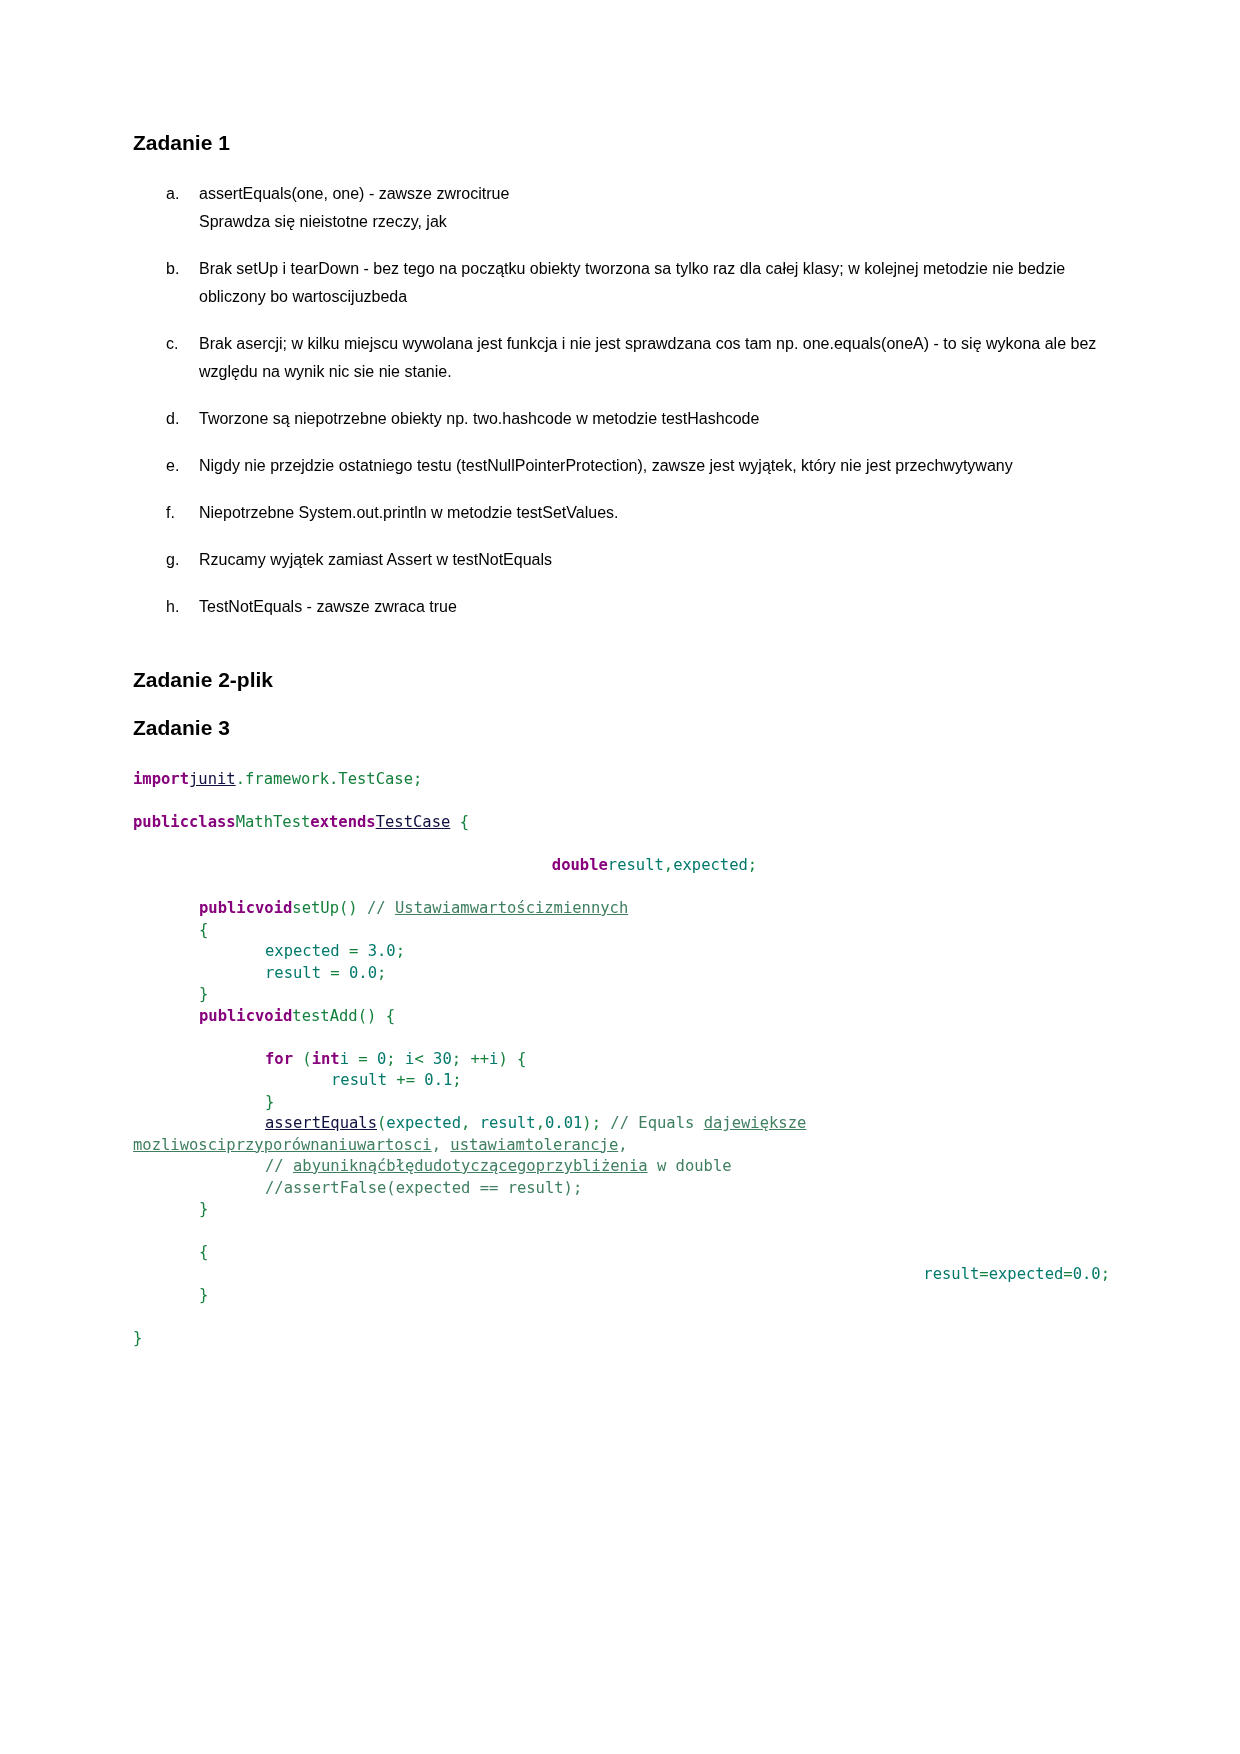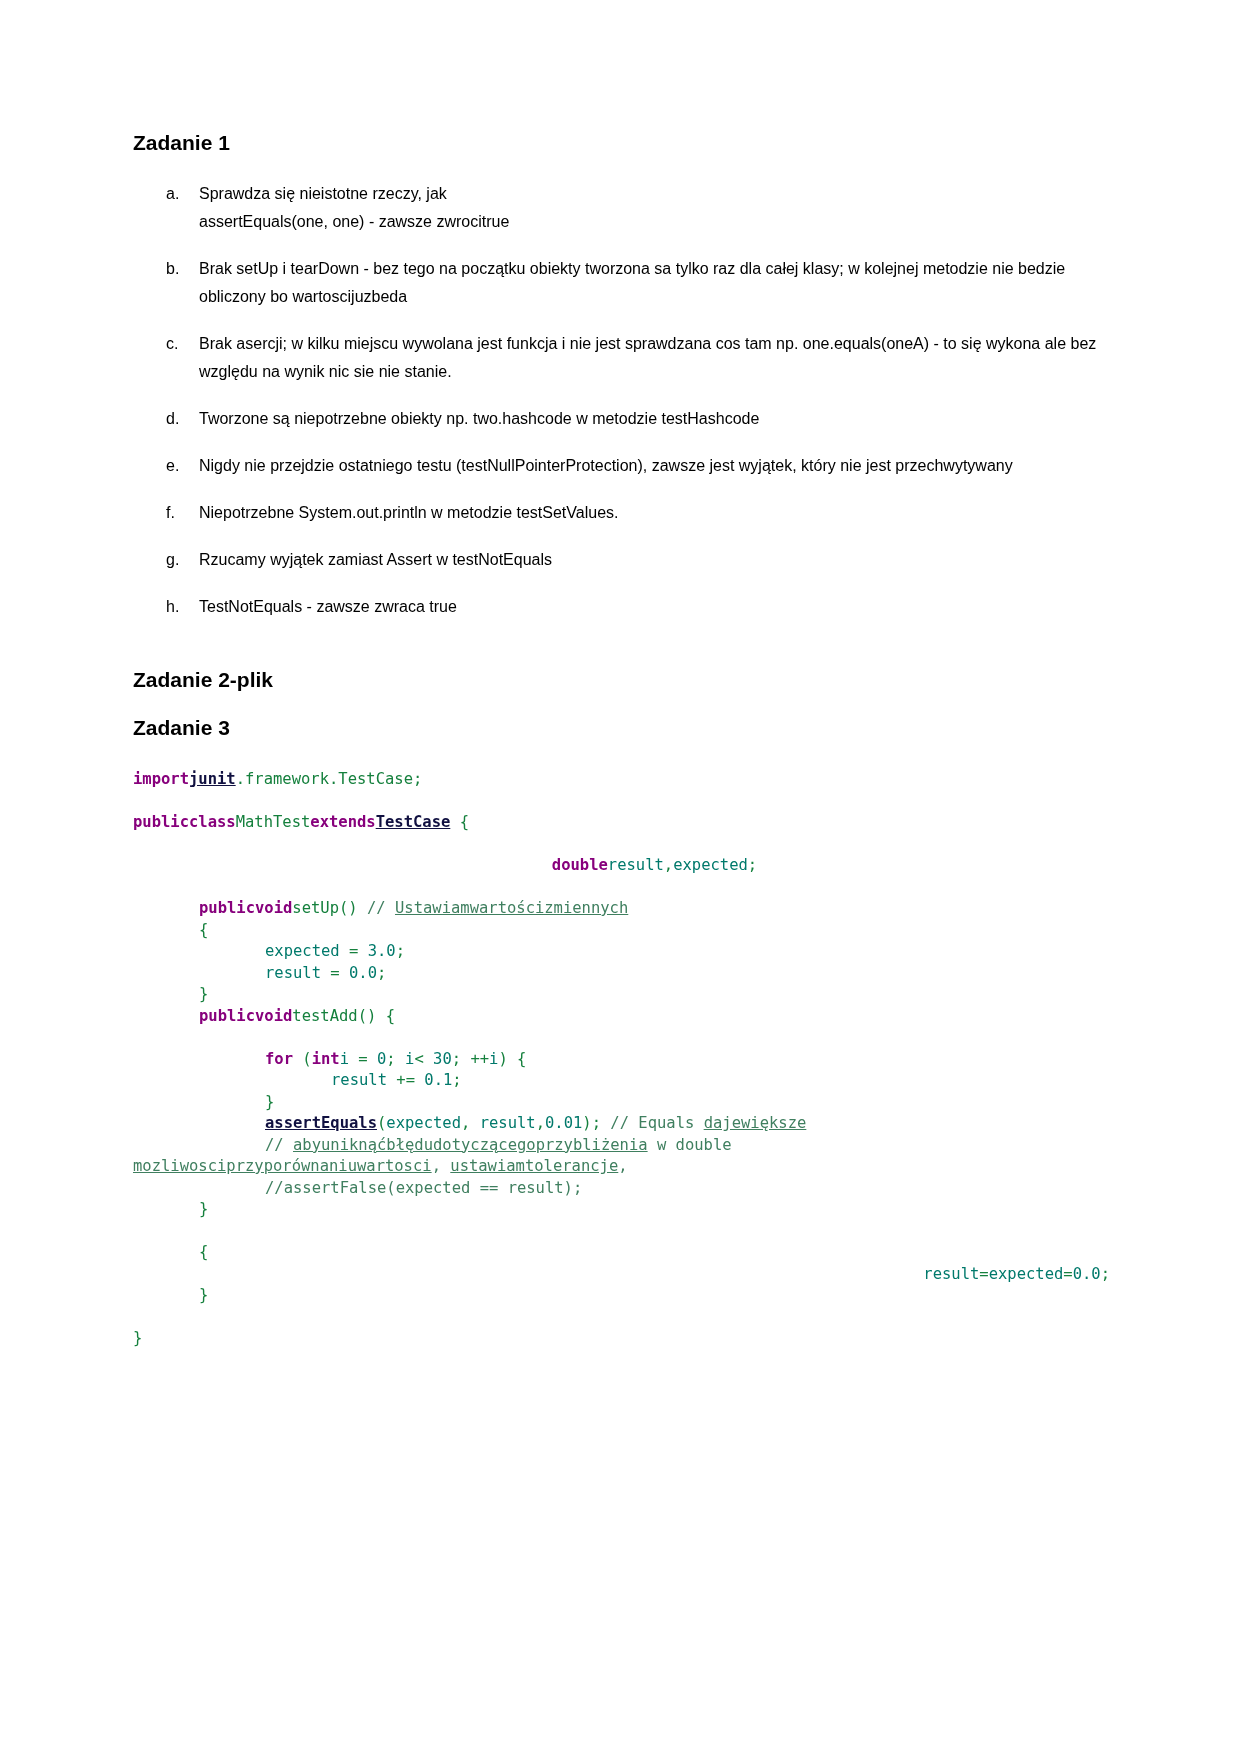--- a/index.html
+++ b/index.html
@@ -45,36 +45,36 @@
     line-height:21.5px;
   }
   .code-line { white-space:pre-wrap; min-height:21.5px; }
 
   .tk-kw       { color:var(--kw-color); font-weight:bold; }
   .tk-plain    { color:#15803d; }
   .tk-var      { color:var(--id-color); }
   .tk-num      { color:var(--id-color); font-weight:normal; }
   .tk-comment  { color:var(--cm-color); }
   .tk-comment-u{ color:var(--cm-color); text-decoration:underline; }
-  .tk-link     { color:var(--ln-color); font-weight:bold; text-decoration:underline; }
+  .tk-link     { color:var(--ln-color); font-weight:normal; text-decoration:underline; }
   .tk-hl       { color:#000000; background:var(--hl-color); }
 </style>
 </head>
 <body>
 
 <div class="page">
 
   <div class="heading heading-1">Zadanie 1</div>
 
   <div class="lettered-list">
       <div class="list-item">
         <div class="list-marker">a.</div>
         <div class="list-text">
+          <div>assertEquals(one, one) - zawsze zwrocitrue</div>
           <div>Sprawdza się nieistotne rzeczy, jak</div>
-          <div>assertEquals(one, one) - zawsze zwrocitrue</div>
         </div>
       </div>
       <div class="list-item">
         <div class="list-marker">b.</div>
         <div class="list-text">
           <div>Brak setUp i tearDown - bez tego na początku obiekty tworzona sa tylko raz dla całej klasy; w kolejnej metodzie nie bedzie obliczony bo wartoscijuzbeda</div>
         </div>
       </div>
       <div class="list-item">
         <div class="list-marker">c.</div>
@@ -129,22 +129,22 @@
       <div class="code-line" style="padding-left: 66px;"><span class="tk tk-plain">{</span></div>
       <div class="code-line" style="padding-left: 132px;"><span class="tk tk-var">expected</span><span class="tk tk-plain"> = </span><span class="tk tk-num">3.0</span><span class="tk tk-plain">;</span></div>
       <div class="code-line" style="padding-left: 132px;"><span class="tk tk-var">result</span><span class="tk tk-plain"> = </span><span class="tk tk-num">0.0</span><span class="tk tk-plain">;</span></div>
       <div class="code-line" style="padding-left: 66px;"><span class="tk tk-plain">}</span></div>
       <div class="code-line" style="padding-left: 66px;"><span class="tk tk-kw">public</span><span class="tk tk-kw">void</span><span class="tk tk-plain">testAdd() {</span></div>
       <div class="code-line" style="padding-left: 66px;">&nbsp;</div>
       <div class="code-line" style="padding-left: 132px;"><span class="tk tk-kw">for</span><span class="tk tk-plain"> (</span><span class="tk tk-kw">int</span><span class="tk tk-var">i</span><span class="tk tk-plain"> = </span><span class="tk tk-num">0</span><span class="tk tk-plain">; </span><span class="tk tk-var">i</span><span class="tk tk-plain">&lt; </span><span class="tk tk-num">30</span><span class="tk tk-plain">; ++</span><span class="tk tk-var">i</span><span class="tk tk-plain">) {</span></div>
       <div class="code-line" style="padding-left: 198px;"><span class="tk tk-var">result</span><span class="tk tk-plain"> += </span><span class="tk tk-num">0.1</span><span class="tk tk-plain">;</span></div>
       <div class="code-line" style="padding-left: 132px;"><span class="tk tk-plain">}</span></div>
       <div class="code-line" style="padding-left: 132px;"><span class="tk tk-link">assertEquals</span><span class="tk tk-plain">(</span><span class="tk tk-var">expected</span><span class="tk tk-plain">, </span><span class="tk tk-var">result</span><span class="tk tk-plain">,</span><span class="tk tk-num">0.01</span><span class="tk tk-plain">); </span><span class="tk tk-comment">// Equals </span><span class="tk tk-comment-u">dajewiększe</span></div>
+      <div class="code-line" style="padding-left: 0px;"><span class="tk tk-comment-u">mozliwosciprzyporównaniuwartosci</span><span class="tk tk-comment">, </span><span class="tk tk-comment-u">ustawiamtolerancje</span><span class="tk tk-comment">,</span></div>
       <div class="code-line" style="padding-left: 132px;"><span class="tk tk-comment">// </span><span class="tk tk-comment-u">abyuniknąćbłędudotyczącegoprzybliżenia</span><span class="tk tk-comment"> w double</span></div>
-      <div class="code-line" style="padding-left: 0px;"><span class="tk tk-comment-u">mozliwosciprzyporównaniuwartosci</span><span class="tk tk-comment">, </span><span class="tk tk-comment-u">ustawiamtolerancje</span><span class="tk tk-comment">,</span></div>
       <div class="code-line" style="padding-left: 132px;"><span class="tk tk-comment">//assertFalse(expected == result);</span></div>
       <div class="code-line" style="padding-left: 66px;"><span class="tk tk-plain">}</span></div>
       <div class="code-line" style="padding-left: 66px;">&nbsp;</div>
       <div class="code-line" style="padding-left: 66px;"><span class="tk tk-plain">{</span></div>
       <div class="code-line" style="padding-left: 132px; text-align: right;"><span class="tk tk-var">result</span><span class="tk tk-plain">=</span><span class="tk tk-var">expected</span><span class="tk tk-plain">=</span><span class="tk tk-num">0.0</span><span class="tk tk-plain">;</span></div>
       <div class="code-line" style="padding-left: 66px;"><span class="tk tk-plain">}</span></div>
       <div class="code-line" style="padding-left: 0px;">&nbsp;</div>
       <div class="code-line" style="padding-left: 0px;"><span class="tk tk-plain">}</span></div>
     </div>
 

